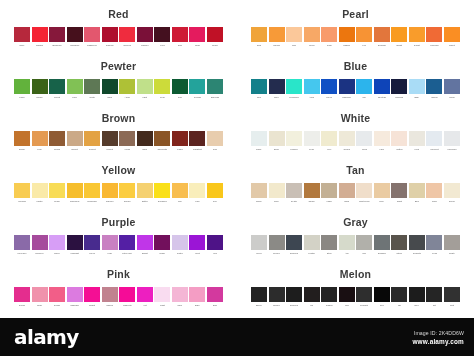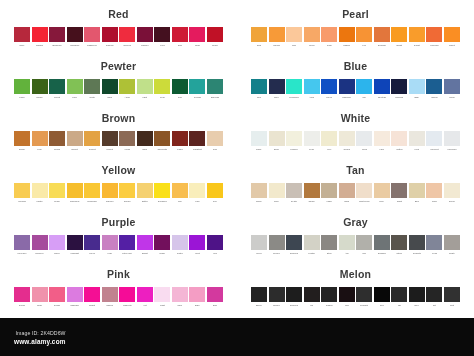--- a/index.html
+++ b/index.html
@@ -754,17 +754,18 @@
           <div class="swatch-cell">
             <span class="swatch-chip" style="background-color: rgb(49, 49, 49);"></span>
             <span class="swatch-label">Soft</span>
           </div>
         </div>
       </div>
     </div>
 </div>
 
 <div id="footer-bar">
+  <span id="alamy-logo">alamy</span>
   <span class="footer-right">
     <span id="image-id">Image ID: 2K4DD6W</span>
     <span id="alamy-url">www.alamy.com</span>
   </span>
 </div>
 
 </body></html>

